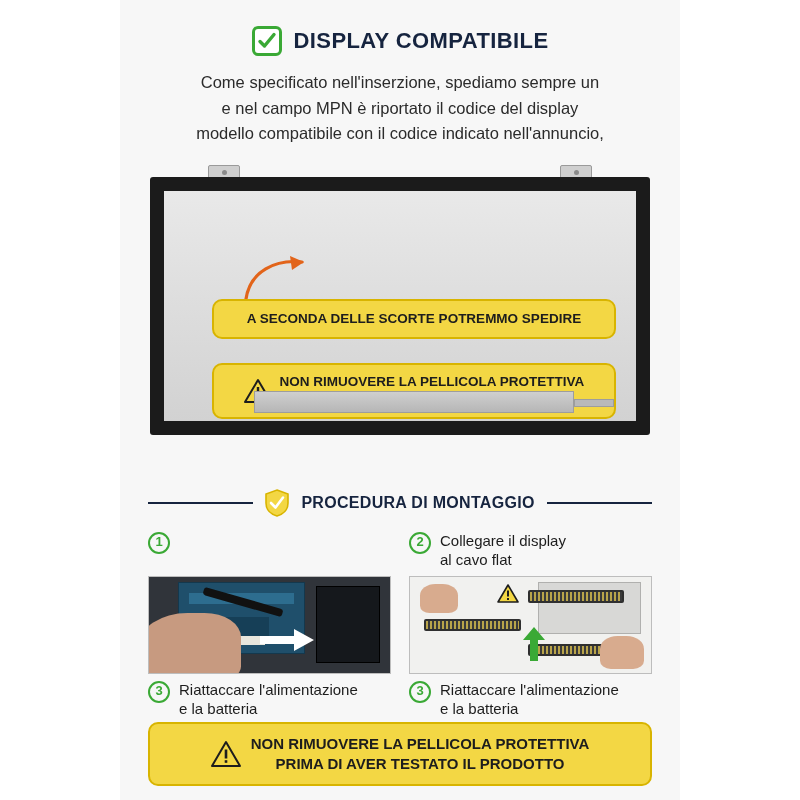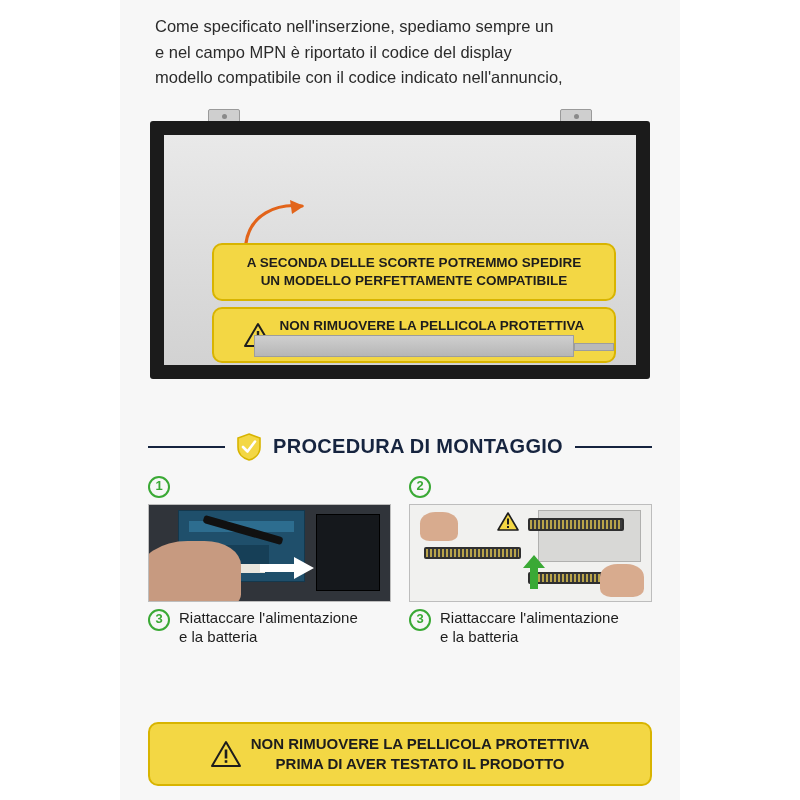--- a/index.html
+++ b/index.html
@@ -53,21 +53,21 @@
   .header-title {
     font-size: 22px;
     font-weight: bold;
     color: #16243f;
     letter-spacing: .4px;
   }
 
   .intro {
     margin: 14px auto 4px auto;
     width: 490px;
-    text-align: left;
+    text-align: center;
     font-size: 16.5px;
     line-height: 1.55;
     color: #2b2b2b;
   }
 
   
   .display-wrap {
     position: relative;
     margin: 18px auto 0 auto;
     width: 500px;
@@ -178,21 +178,21 @@
     align-items: center;
     gap: 12px;
     margin: 24px 28px 0 28px;
   }
   .proc-rule {
     flex: 1 1 auto;
     height: 2px;
     background: #16243f;
   }
   .proc-title {
-    font-size: 20px;
+    font-size: 16px;
     font-weight: bold;
     color: #16243f;
     letter-spacing: .3px;
     white-space: nowrap;
   }
   .shield-icon { flex: 0 0 auto; }
 
   .steps {
     margin: 14px 28px 0 28px;
     display: grid;
@@ -327,20 +327,28 @@
     line-height: 1.35;
     color: #1d1d1d;
   }
 </style>
 </head>
 <body>
 
 <div class="page">
   <div class="sheet">
 
+    <div class="header">
+      <span class="check-box-icon">
+        <svg width="20" height="20" viewBox="0 0 20 20" aria-hidden="true">
+          <path d="M3 10.5 L7.5 15 L17 3.5" fill="none" stroke="#3aa935" stroke-width="3.4" stroke-linecap="round" stroke-linejoin="round"></path>
+        </svg>
+      </span>
+      <span class="header-title">DISPLAY COMPATIBILE</span>
+    </div>
 
     <div class="intro">
       <div>Come specificato nell'inserzione, spediamo sempre un</div>
       <div>e nel campo MPN è riportato il codice del display</div>
       <div>modello compatibile con il codice indicato nell'annuncio,</div>
     </div>
 
     <div class="display-wrap">
       <span class="tab left"></span>
       <span class="tab right"></span>
@@ -348,21 +356,20 @@
       <div class="panel">
         <div class="panel-screen">
 
           <svg class="arrow-curve" viewBox="0 0 70 48">
             <path d="M4 46 C 8 18, 34 6, 60 9" fill="none" stroke="#e2641a" stroke-width="3.2" stroke-linecap="round"></path>
             <path d="M62 9 L48 3 L50 17 Z" fill="#e2641a"></path>
           </svg>
 
           <div class="callout callout-1">
             <div>A SECONDA DELLE SCORTE POTREMMO SPEDIRE</div>
-            <div>UN MODELLO PERFETTAMENTE COMPATIBILE</div>
           </div>
 
           <div class="callout callout-2">
             <svg class="warn-tri" width="28" height="26" viewBox="0 0 28 26">
               <path d="M14 2 L27 24 L1 24 Z" fill="#f3d744" stroke="#1d1d1d" stroke-width="2" stroke-linejoin="round"></path>
               <rect x="12.8" y="9" width="2.4" height="8" fill="#1d1d1d"></rect>
               <rect x="12.8" y="18.6" width="2.4" height="2.4" fill="#1d1d1d"></rect>
             </svg>
             <div class="txt">
               <div>NON RIMUOVERE LA PELLICOLA PROTETTIVA</div>
@@ -387,20 +394,24 @@
     </div>
 
     <div class="steps">
 
       <div class="step-label">
         <span class="step-num">1</span>
       </div>
 
       <div class="step-label">
         <span class="step-num">2</span>
+        <span>
+          <span>Collegare il display</span><br>
+          <span>al cavo flat</span>
+        </span>
       </div>
 
       <div class="photo photo-1">
         <span class="p1-board"></span>
         <span class="p1-batt"></span>
         <span class="p1-strip"></span>
         <span class="p1-tool"></span>
         <span class="p1-hand"></span>
         <svg class="p1-arrow" width="54" height="22" viewBox="0 0 54 22">
           <path d="M0 7 H34 V0 L54 11 L34 22 V15 H0 Z" fill="#ffffff"></path>

